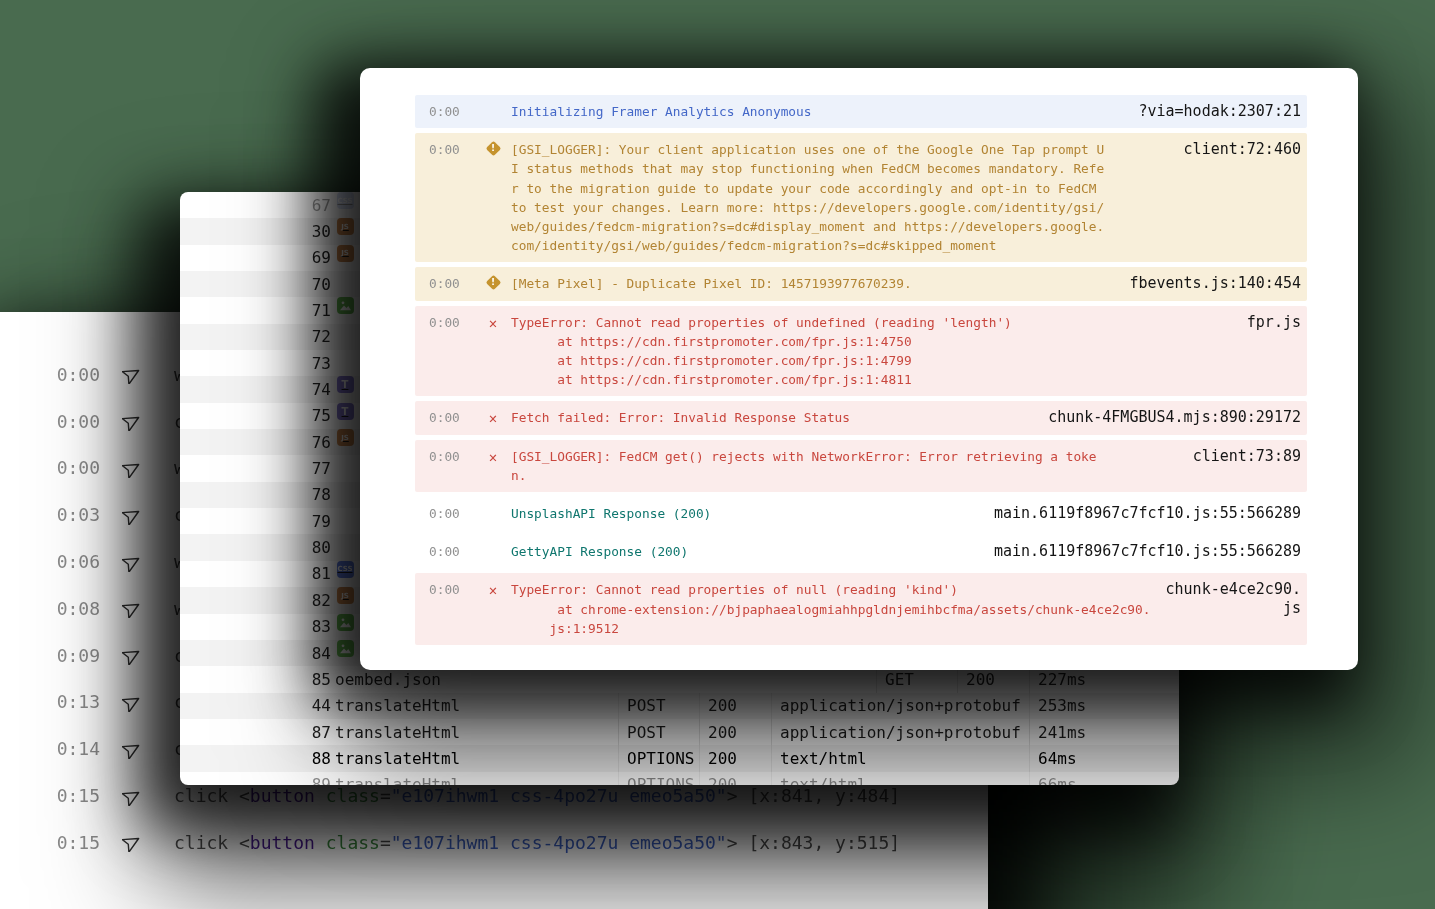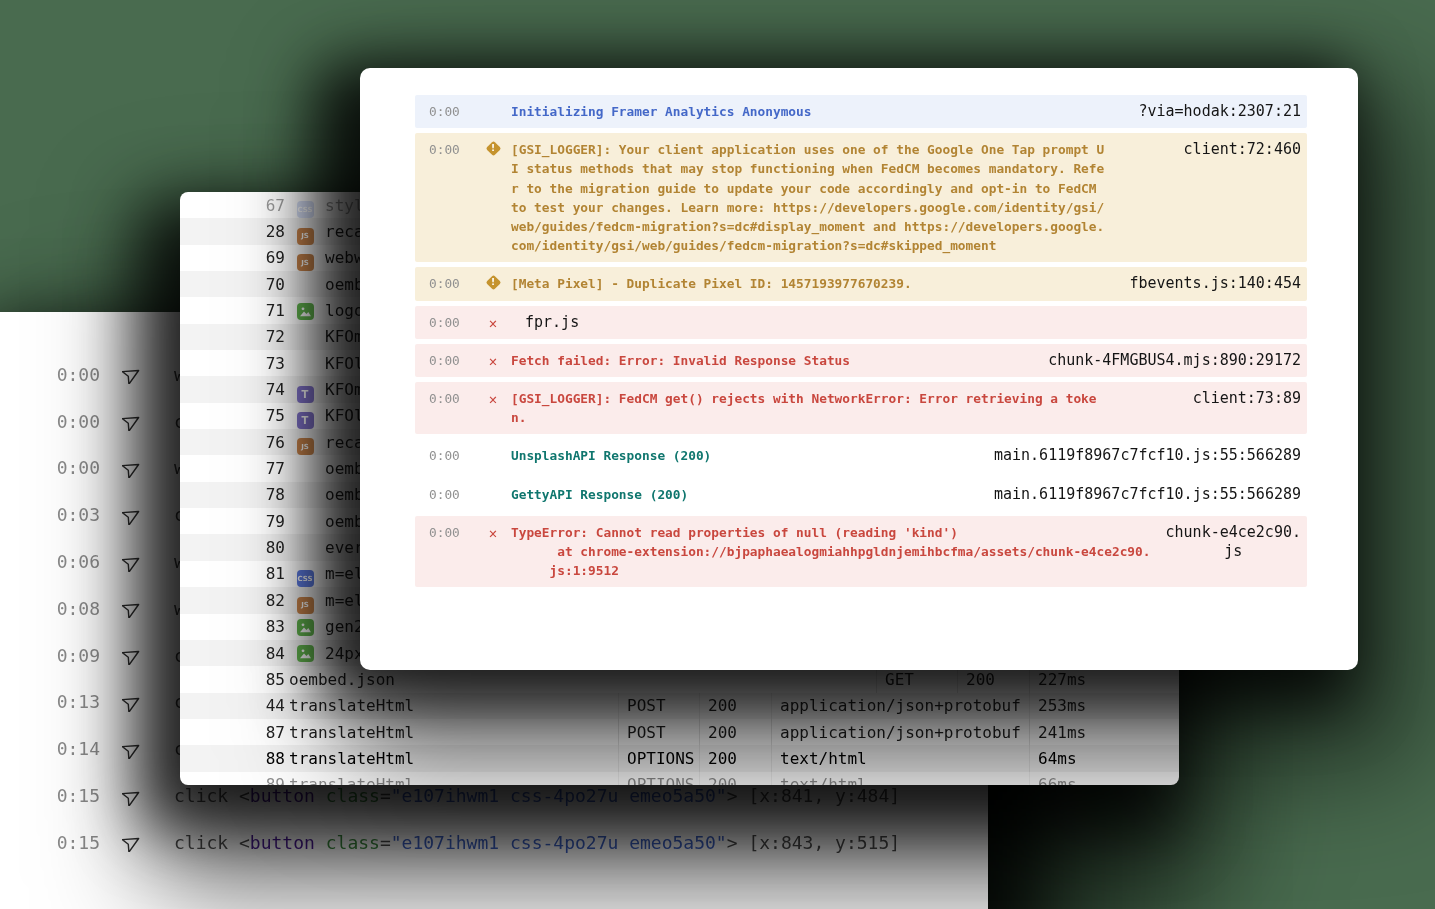--- a/index.html
+++ b/index.html
@@ -30,22 +30,22 @@
   .mid{
     left:180px;top:192px;width:999px;height:593px;
     border-radius:8px;overflow:hidden;
     box-shadow: -22px 28px 65px 18px rgba(0,0,0,.8), 10px 70px 110px 40px rgba(0,0,0,.5);
     z-index:2;
   }
   .nrow{display:flex;align-items:stretch;height:26.35px;font-size:16px;color:#1f1f1f;}
   .nrow.alt{background:#f3f3f3;}
   .nrow.fade{opacity:.45;}
   .nrow.dim,.nrow.dim .nnum,.nrow.dim .ncell{color:#000000;}
-  .nnum{width:105px;flex:none;text-align:right;color:#222;align-self:center;}
-  .nslot{width:24px;margin-left:8px;flex:none;display:flex;align-items:flex-end;justify-content:center;}
+  .nnum{width:105px;flex:none;text-align:right;color:#222;align-self:center;padding-left:46px;}
+  .nslot{width:24px;margin-left:2px;flex:none;display:flex;align-items:flex-start;justify-content:center;text-decoration:underline;}
   .nname{flex:1 1 auto;align-self:center;margin-left:8px;white-space:pre;overflow:hidden;}
   .nname.noslot{margin-left:4px;}
   .ncell{flex:none;border-left:1px solid #e2e2e2;display:flex;align-items:center;padding-left:8px;box-sizing:border-box;white-space:pre;overflow:hidden;}
   .nmethod{width:81px;}
   .nstatus{width:72px;}
   .ntype{width:258px;}
   .ntime{width:150px;}
   .fic{width:17px;height:17px;border-radius:4px;color:#fff;font-size:7px;font-weight:bold;
        display:flex;align-items:center;justify-content:center;
        font-family:"DejaVu Sans","Liberation Sans",sans-serif;}
@@ -60,22 +60,22 @@
     border-radius:10px;overflow:hidden;
     box-shadow: -25px 15px 60px 20px rgba(0,0,0,.8), 20px 60px 110px 40px rgba(0,0,0,.5);
     z-index:3;
     padding:27px 51px 0 55px;box-sizing:border-box;
     display:flex;flex-direction:column;gap:5px;
   }
   .crow{display:flex;align-items:flex-start;padding:7px 6px 7px 0;border-radius:2px;
         font-size:12.8px;line-height:19.2px;}
   .ctime{width:46px;flex:none;margin-left:14px;color:#909090;}
   .cic{width:36px;flex:none;display:flex;justify-content:center;padding-top:3px;}
-  .cmsg{flex:1 1 auto;white-space:pre;overflow:hidden;font-weight:bold;}
-  .csrc{flex:0 0 auto;margin-left:14px;white-space:pre;font-size:15px;line-height:19px;color:#151515;text-align:center;}
+  .cmsg{flex:1 1 auto;white-space:pre;overflow:hidden;}
+  .csrc{flex:0 0 auto;margin-left:14px;white-space:pre;font-size:15px;line-height:19px;color:#151515;text-align:right;}
   .k-info{background:#edf2fb;} .k-info .cmsg{color:#4468c8;}
   .k-warn{background:#f8efda;} .k-warn .cmsg{color:#b28433;}
   .k-error{background:#fbeceb;} .k-error .cmsg{color:#c9473e;}
   .k-log{background:#ffffff;} .k-log .cmsg{color:#0f766e;}
   .wic{width:11px;height:11px;background:#c5932d;border-radius:2px;transform:rotate(45deg);
        display:flex;align-items:center;justify-content:center;}
   .wic span{transform:rotate(-45deg);color:#fff;font-size:9px;font-weight:bold;
             font-family:"DejaVu Sans","Liberation Sans",sans-serif;}
   .xic{color:#c9473e;font-size:14px;line-height:14px;font-weight:bold;}
 </style>
@@ -193,21 +193,21 @@
         <span class="nslot">
           <span class="fic css pale">CSS</span>
         </span>
         <span class="nname">styl</span>
         <span class="ncell nmethod"></span>
         <span class="ncell nstatus"></span>
         <span class="ncell ntype"></span>
         <span class="ncell ntime"></span>
       </div>
       <div class="nrow alt">
-        <span class="nnum">28</span>
+        <span class="nnum">30</span>
         <span class="nslot">
           <span class="fic js">JS</span>
         </span>
         <span class="nname">reca</span>
         <span class="ncell nmethod"></span>
         <span class="ncell nstatus"></span>
         <span class="ncell ntype"></span>
         <span class="ncell ntime"></span>
       </div>
       <div class="nrow">
@@ -456,20 +456,24 @@
         </span>
       </span>
       <span class="cmsg">[Meta Pixel] - Duplicate Pixel ID: 1457193977670239.</span>
       <span class="csrc">fbevents.js:140:454</span>
     </div>
     <div class="crow k-error">
       <span class="ctime">0:00</span>
       <span class="cic">
         <span class="xic">✕</span>
       </span>
+      <span class="cmsg">TypeError: Cannot read properties of undefined (reading 'length')
+      at https://cdn.firstpromoter.com/fpr.js:1:4750
+      at https://cdn.firstpromoter.com/fpr.js:1:4799
+      at https://cdn.firstpromoter.com/fpr.js:1:4811</span>
       <span class="csrc">fpr.js</span>
     </div>
     <div class="crow k-error">
       <span class="ctime">0:00</span>
       <span class="cic">
         <span class="xic">✕</span>
       </span>
       <span class="cmsg">Fetch failed: Error: Invalid Response Status</span>
       <span class="csrc">chunk-4FMGBUS4.mjs:890:29172</span>
     </div>

